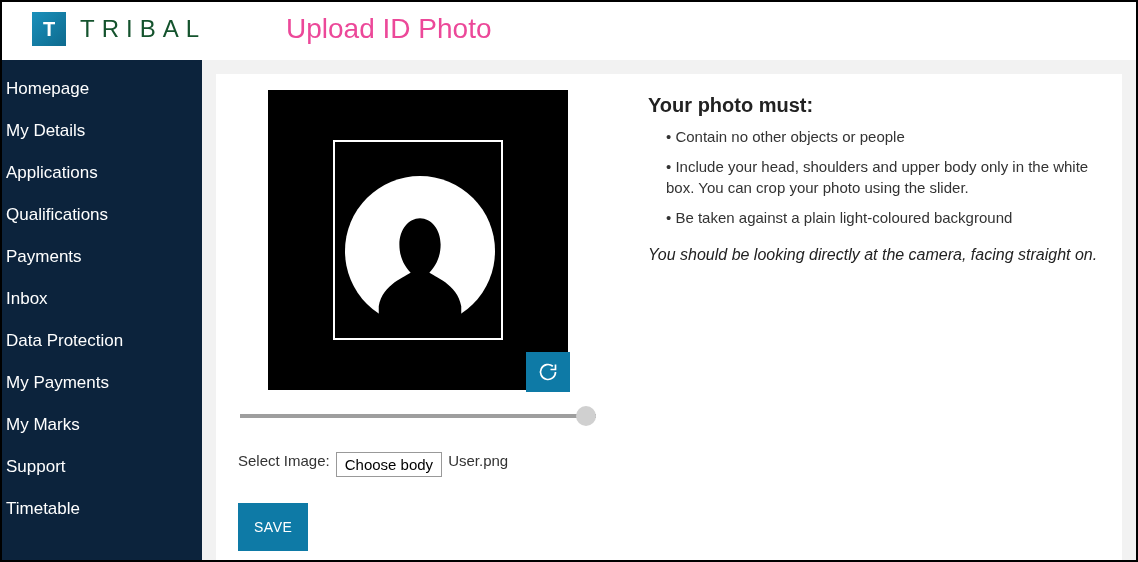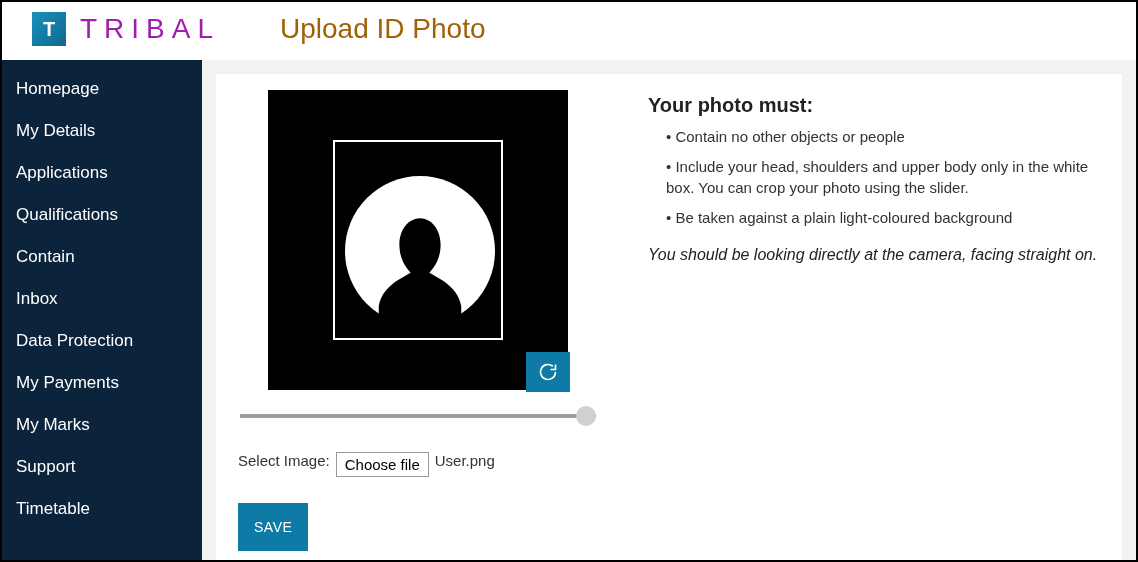--- a/index.html
+++ b/index.html
@@ -25,47 +25,47 @@
       background: linear-gradient(135deg, #1a90bb, #0e6a8e);
       display: flex;
       align-items: center;
       justify-content: center;
       color: #fff;
       font-weight: 700;
       font-size: 20px;
       margin-right: 14px;
     }
     .brand {
-      font-size: 28px;
+      font-size: 24px;
       letter-spacing: 7px;
-      color: #a21caf;
+      color: #14532d;
       font-weight: 400;
-      margin-right: 60px;
+      margin-right: 80px;
     }
     .page-title {
       font-size: 28px;
       font-weight: 400;
-      color: #a16207;
+      color: #ec4899;
     }
 
     .body-row {
       display: flex;
       flex: 1;
       background: #f2f2f2;
     }
 
     .sidebar {
       width: 200px;
       background: #0c233c;
       padding-top: 8px;
       flex-shrink: 0;
     }
     .sidebar-item {
       color: #fff;
-      padding: 11px 14px;
+      padding: 11px 4px;
       font-size: 17px;
       cursor: pointer;
     }
 
     .main {
       flex: 1;
       padding: 14px 14px 0 14px;
       display: flex;
     }
     .card {
@@ -213,21 +213,21 @@
   <div class="brand">TRIBAL</div>
   <div class="page-title">Upload ID Photo</div>
 </div>
 
 <div class="body-row">
   <nav class="sidebar">
     <div class="sidebar-item">Homepage</div>
     <div class="sidebar-item">My Details</div>
     <div class="sidebar-item">Applications</div>
     <div class="sidebar-item">Qualifications</div>
-    <div class="sidebar-item">Contain</div>
+    <div class="sidebar-item">Payments</div>
     <div class="sidebar-item">Inbox</div>
     <div class="sidebar-item">Data Protection</div>
     <div class="sidebar-item">My Payments</div>
     <div class="sidebar-item">My Marks</div>
     <div class="sidebar-item">Support</div>
     <div class="sidebar-item">Timetable</div>
   </nav>
 
   <main class="main">
     <div class="card">
@@ -247,21 +247,21 @@
             </svg>
           </div>
         </div>
 
         <div class="slider-track">
           <div class="slider-thumb"></div>
         </div>
 
         <div class="file-row">
           <span>Select Image:</span>
-          <button class="choose-btn">Choose file</button>
+          <button class="choose-btn">Choose body</button>
           <span>User.png</span>
         </div>
 
         <button class="save-btn">SAVE</button>
       </div>
 
       <div class="right-col">
         <div class="req-heading">Your photo must:</div>
         <ul class="bullets">
           <li>Contain no other objects or people</li>

